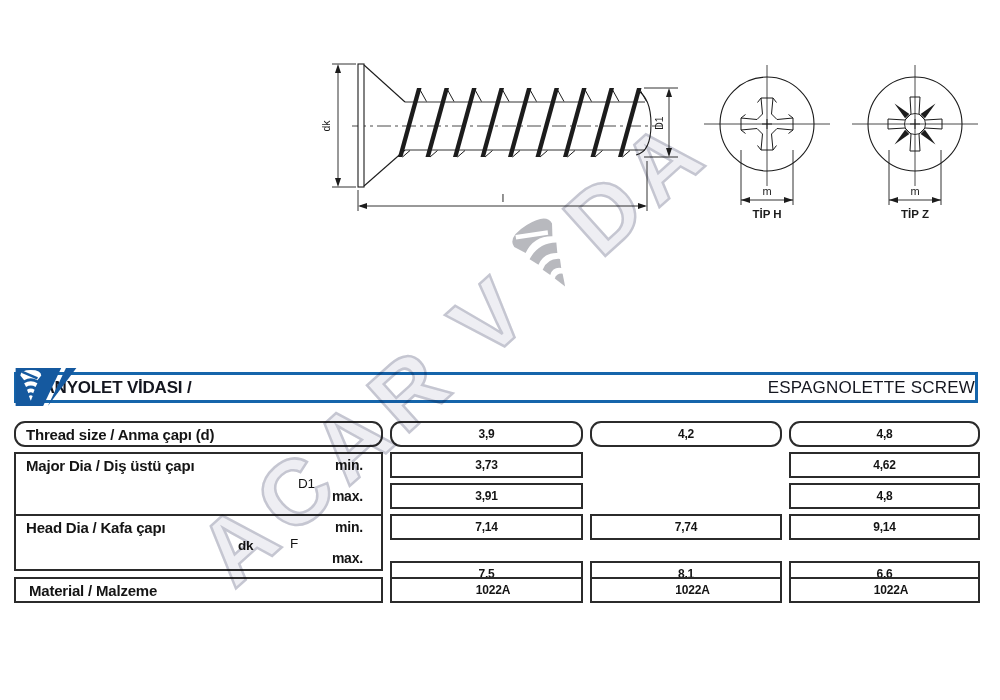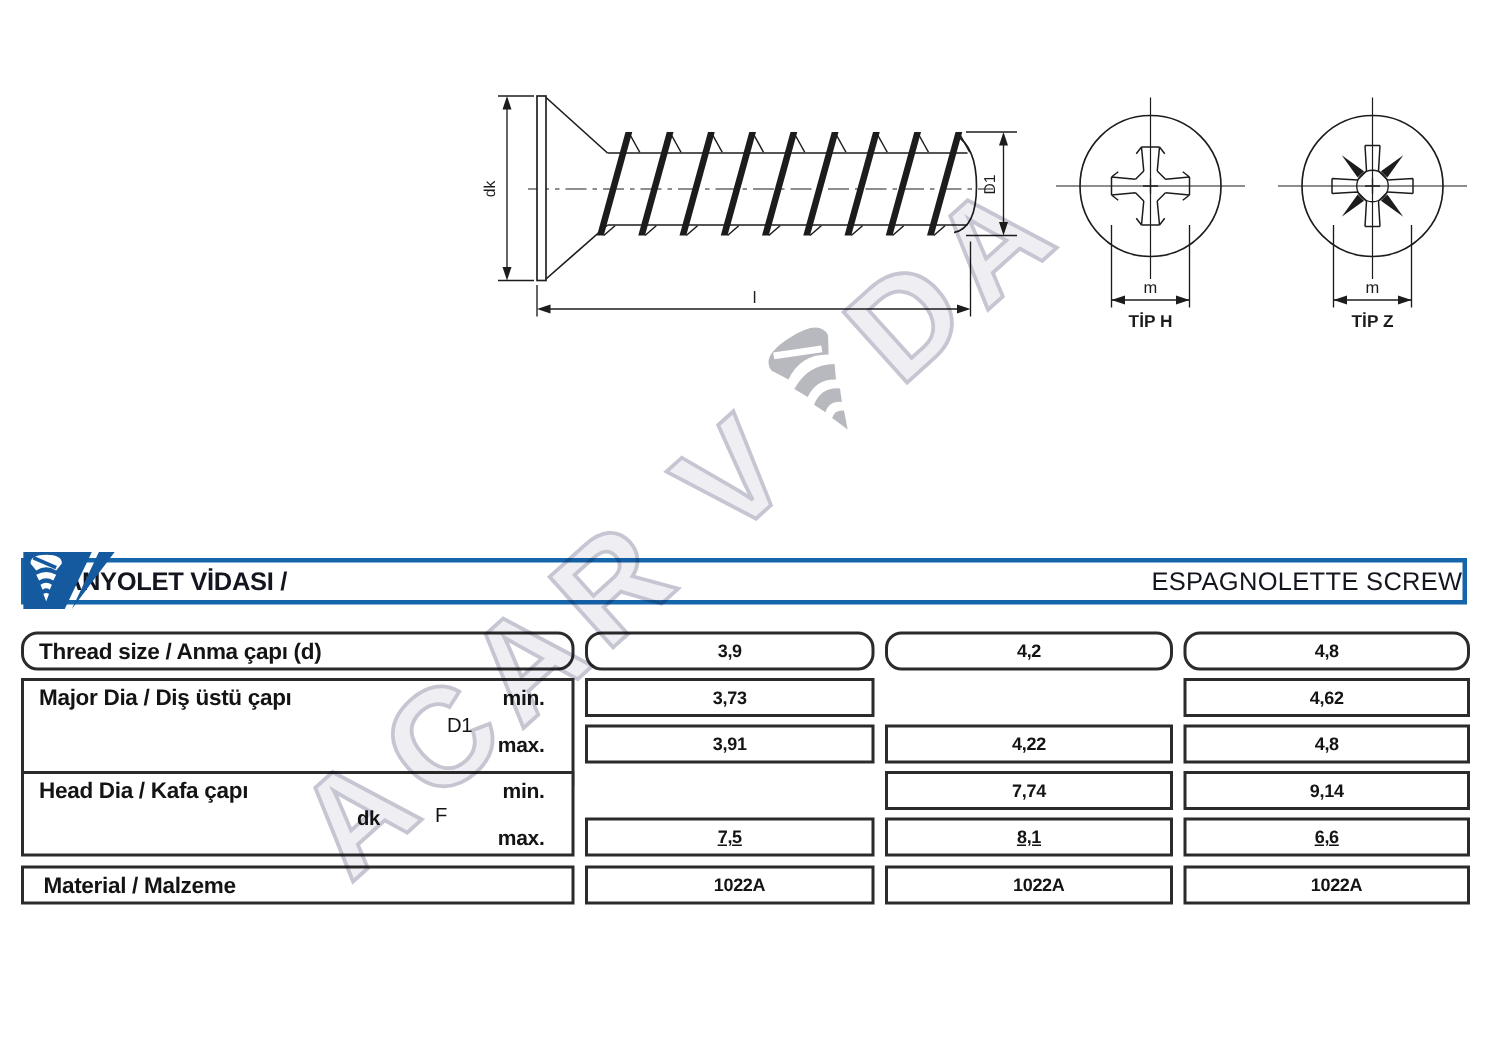--- a/index.html
+++ b/index.html
@@ -38,21 +38,21 @@
   .lab{display:flex;align-items:center;font-weight:700;font-size:15px;
        letter-spacing:-0.2px;padding-left:10px;}
   .lab-tall{font-weight:700;font-size:15px;letter-spacing:-0.2px;}
   .lab-tall .main{position:absolute;left:10px;top:3px;}
   .mm{position:absolute;right:18px;font-weight:700;font-size:14px;}
   .mm.min{top:3px;} .mm.max{top:34px;}
   .sym{position:absolute;font-weight:400;font-size:13.5px;}
   
   .c0{left:0;width:369px;} .c1{left:376px;width:193px;} .c2{left:576px;width:192px;} .c3{left:775px;width:191px;}
   .r1{top:0;height:26px;border-radius:11px;} .r2{top:31px;height:26px;} .r3{top:62px;height:26px;}
-  .r4{top:93px;height:26px;} .r5{top:124px;height:26px;text-decoration:underline;} .r6{top:156px;height:26px;padding-left:13px;}
+  .r4{top:93px;height:26px;} .r5{top:140px;height:26px;text-decoration:underline;} .r6{top:156px;height:26px;padding-left:13px;}
   .tall2{top:31px;height:72px;} .tall3{top:93px;height:57px;}
 </style>
 </head>
 <body>
 
 <div class="stage">
 
   <svg class="drawing" width="700" height="185" viewBox="0 0 700 185">
     <defs>
       <g id="thr">
@@ -212,30 +212,30 @@
 
     <div class="cell lab-tall c0 tall2">
       <span class="main">Major Dia / Diş üstü çapı</span>
       <span class="sym" style="left:282px;top:22px;">D1</span>
       <span class="mm min">min.</span>
       <span class="mm max">max.</span>
     </div>
     <div class="cell val c1 r2">3,73</div>
     <div class="cell val c3 r2">4,62</div>
     <div class="cell val c1 r3">3,91</div>
-    <div class="cell val c2 r3">4,22</div>
     <div class="cell val c3 r3">4,8</div>
 
     <div class="cell lab-tall c0 tall3">
       <span class="main">Head Dia / Kafa çapı</span>
       <span class="sym" style="left:222px;top:22px;font-weight:700;">dk</span>
       <span class="sym" style="left:274px;top:20px;">F</span>
       <span class="mm min">min.</span>
       <span class="mm max">max.</span>
     </div>
+    <div class="cell val c1 r4">7,14</div>
     <div class="cell val c2 r4">7,74</div>
     <div class="cell val c3 r4">9,14</div>
     <div class="cell val c1 r5">7,5</div>
     <div class="cell val c2 r5">8,1</div>
     <div class="cell val c3 r5">6,6</div>
 
     <div class="cell lab c0 r6">
       <span>Material / Malzeme</span>
     </div>
     <div class="cell val c1 r6">1022A</div>

